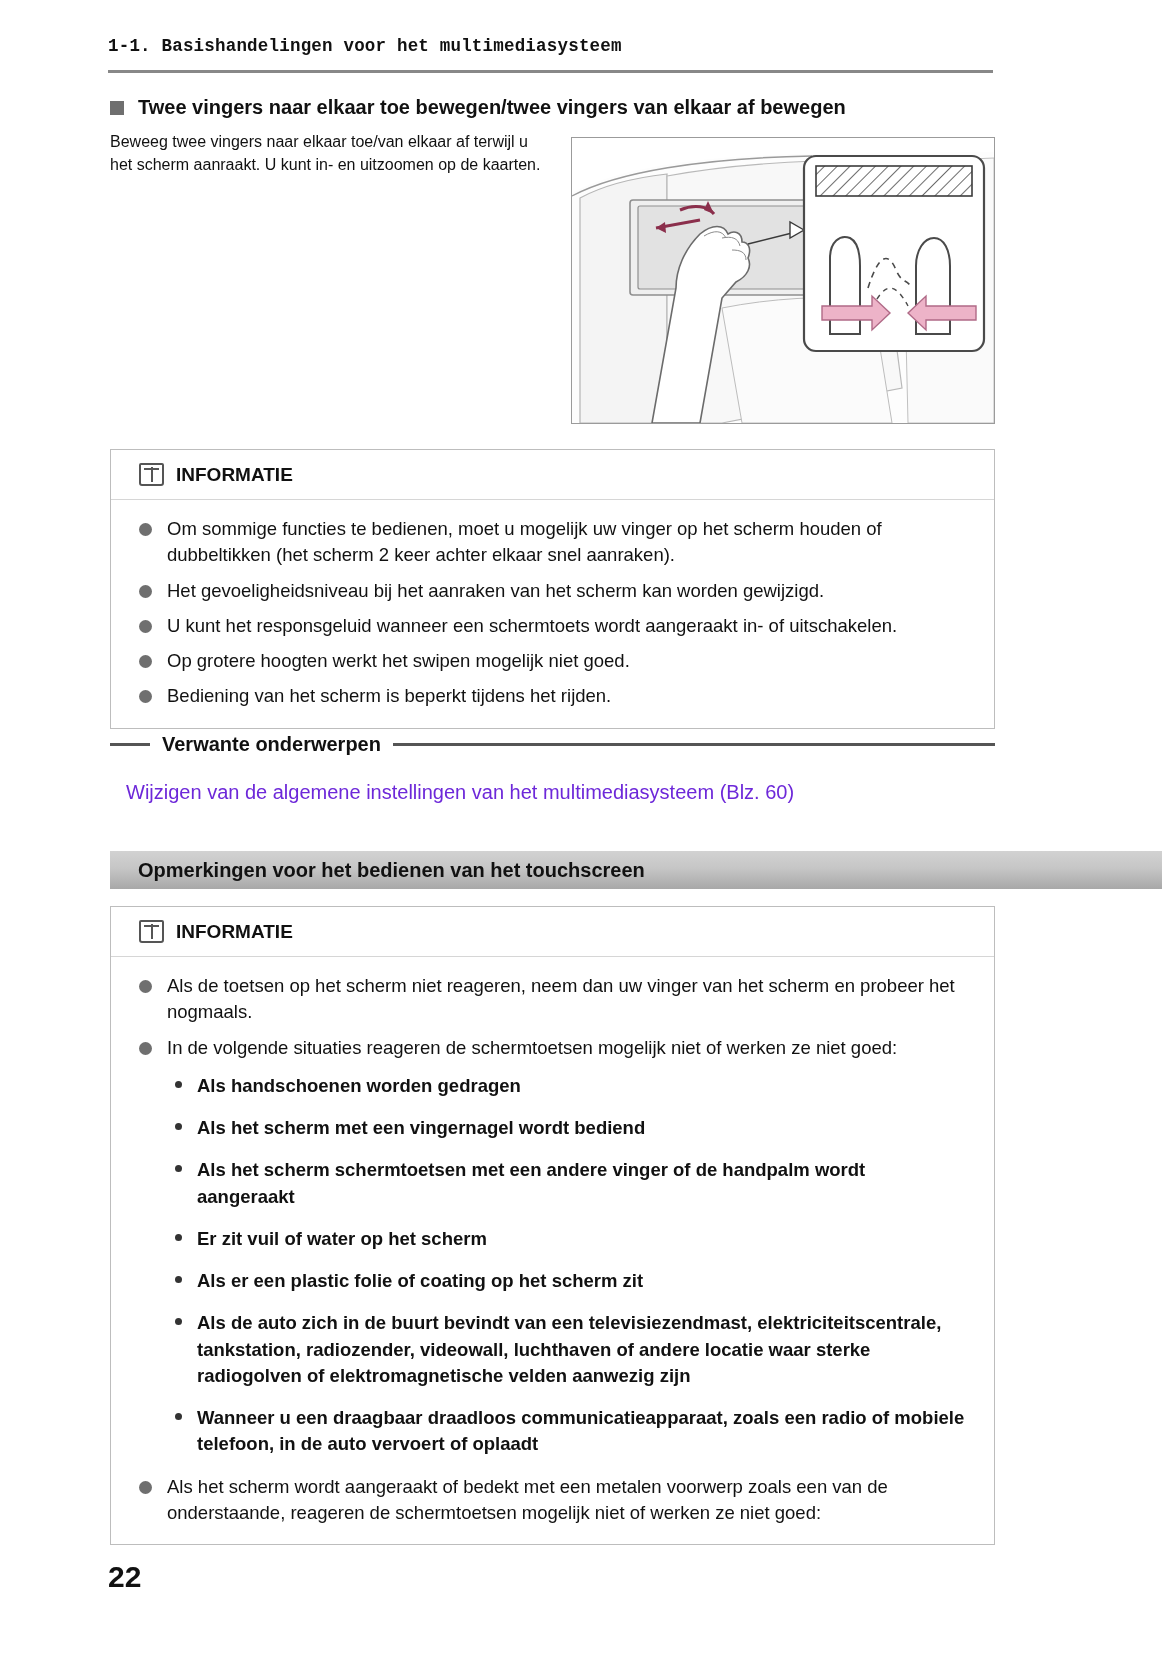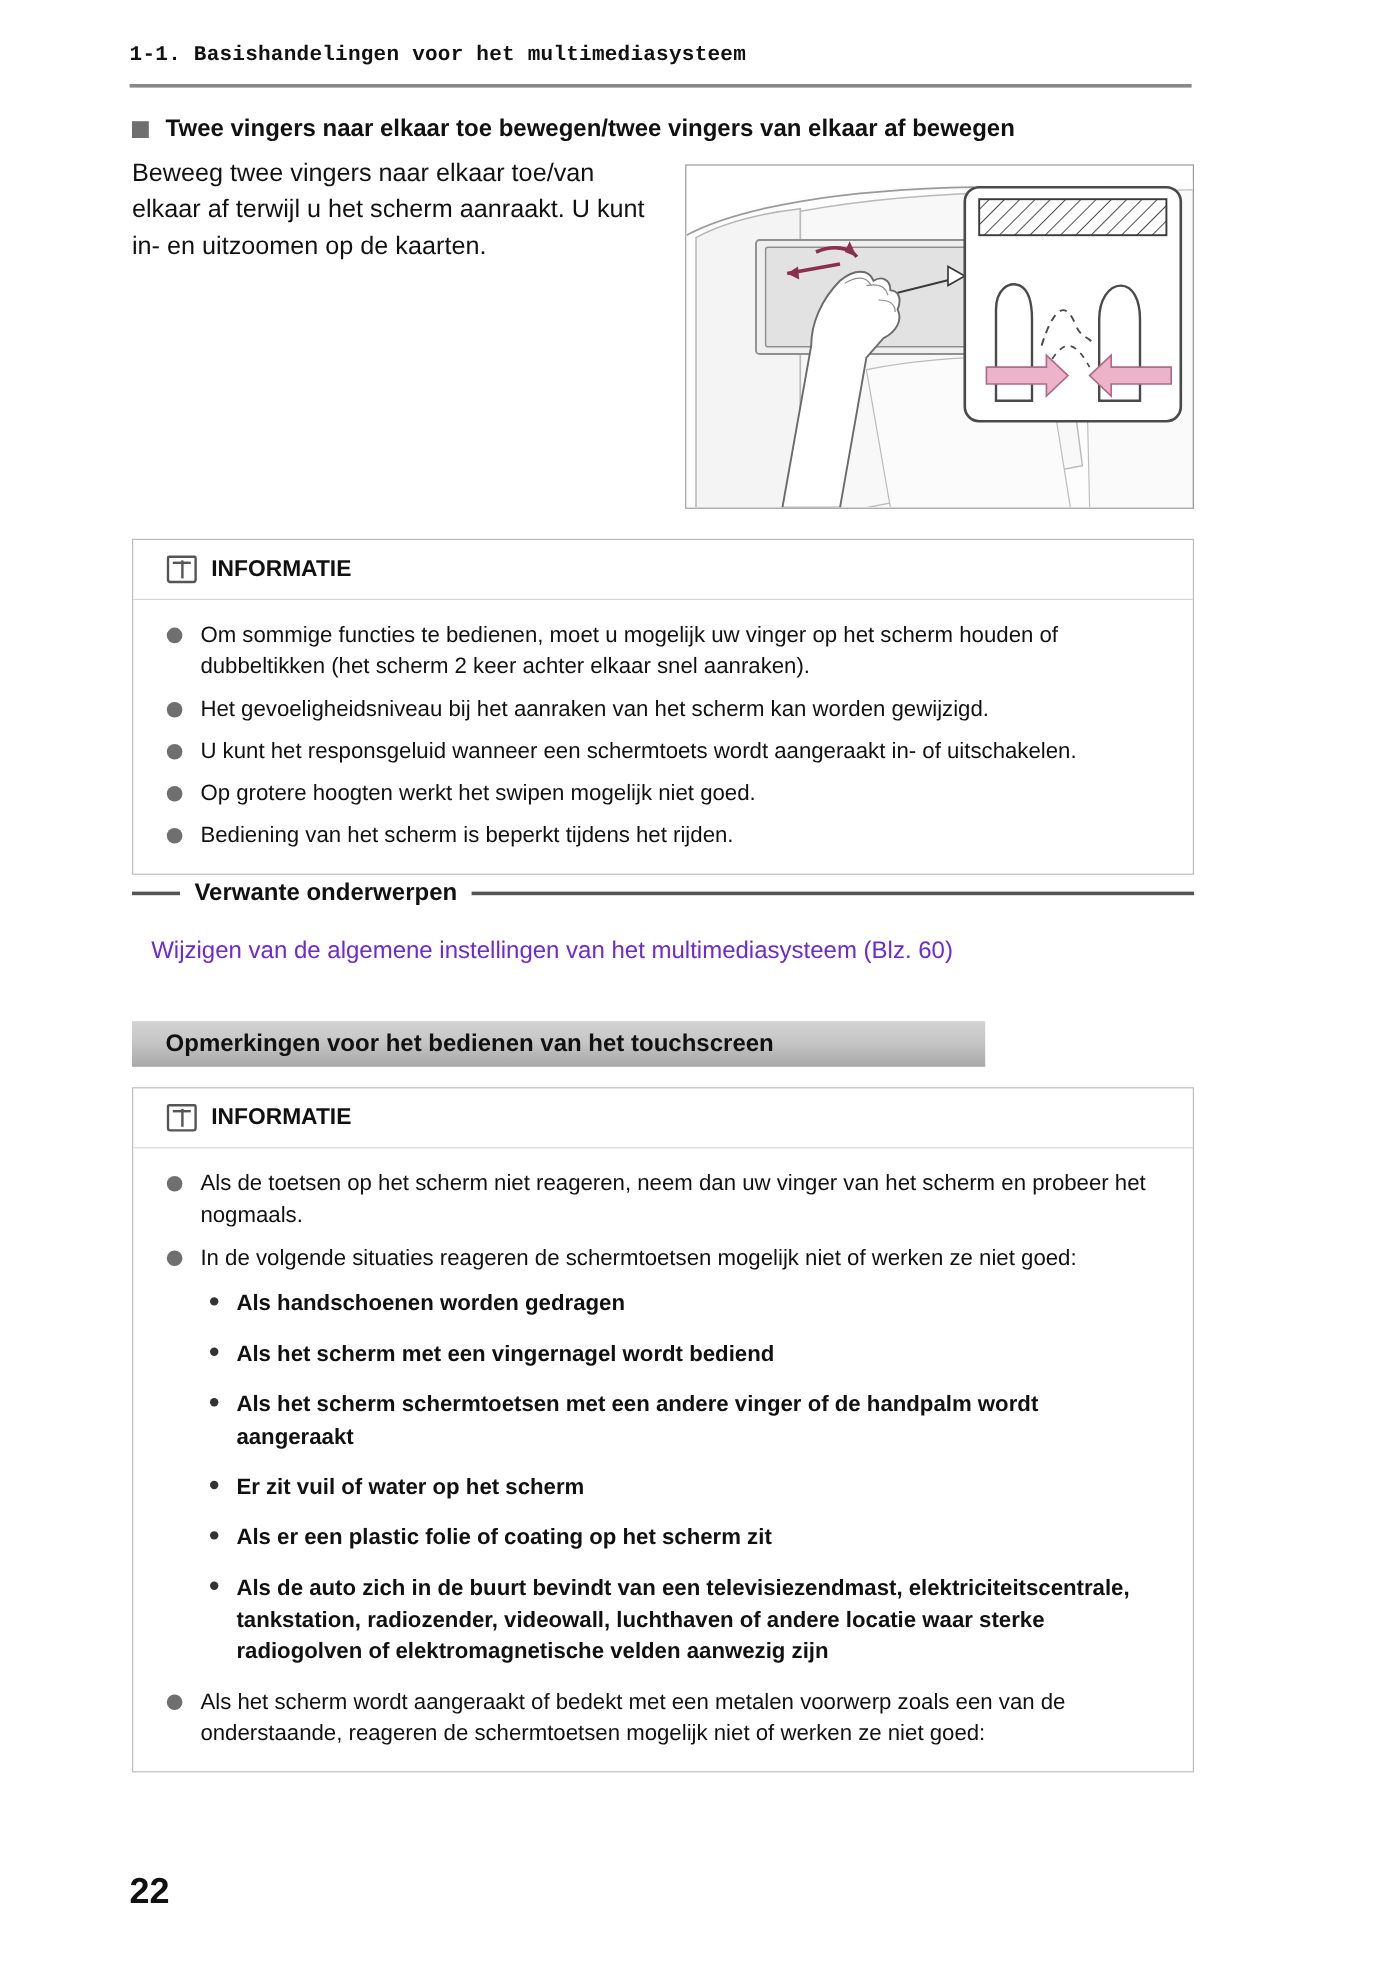--- a/index.html
+++ b/index.html
@@ -65,21 +65,21 @@
     margin-top: 7px;
     flex: 0 0 auto;
   }
 
   
   .intro {
     position: absolute;
     left: 110px;
     top: 130px;
     width: 440px;
-    font-size: 21px;
+    font-size: 16px;
     line-height: 1.45;
     color: #111;
   }
 
   
   .illus {
     position: absolute;
     left: 571px;
     top: 137px;
     width: 422px;
@@ -215,21 +215,21 @@
     font-size: 20px;
     line-height: 1.5;
     color: #6d28d9;
   }
 
   
   .bar-heading {
     position: absolute;
     left: 110px;
     top: 851px;
-    width: 711px;
+    width: 1052px;
     height: 38px;
     background: linear-gradient(to bottom, #d2d2d2 0%, #c6c6c6 45%, #a8a8a8 100%);
     display: flex;
     align-items: center;
     padding-left: 28px;
     box-sizing: border-box;
     font-size: 20px;
     font-weight: bold;
     color: #111;
   }
@@ -354,20 +354,21 @@
         <li>Als de toetsen op het scherm niet reageren, neem dan uw vinger van het scherm en probeer het nogmaals.</li>
         <li>
           <span>In de volgende situaties reageren de schermtoetsen mogelijk niet of werken ze niet goed:</span>
           <ul class="sublist">
             <li>Als handschoenen worden gedragen</li>
             <li>Als het scherm met een vingernagel wordt bediend</li>
             <li>Als het scherm schermtoetsen met een andere vinger of de handpalm wordt aangeraakt</li>
             <li>Er zit vuil of water op het scherm</li>
             <li>Als er een plastic folie of coating op het scherm zit</li>
             <li>Als de auto zich in de buurt bevindt van een televisiezendmast, elektriciteitscentrale, tankstation, radiozender, videowall, luchthaven of andere locatie waar sterke radiogolven of elektromagnetische velden aanwezig zijn</li>
+            <li>Wanneer u een draagbaar draadloos communicatieapparaat, zoals een radio of mobiele telefoon, in de auto vervoert of oplaadt</li>
           </ul>
         </li>
         <li>Als het scherm wordt aangeraakt of bedekt met een metalen voorwerp zoals een van de onderstaande, reageren de schermtoetsen mogelijk niet of werken ze niet goed:</li>
       </ul>
     </div>
   </div>
 
   <div class="page-number">22</div>
 
 </div>

